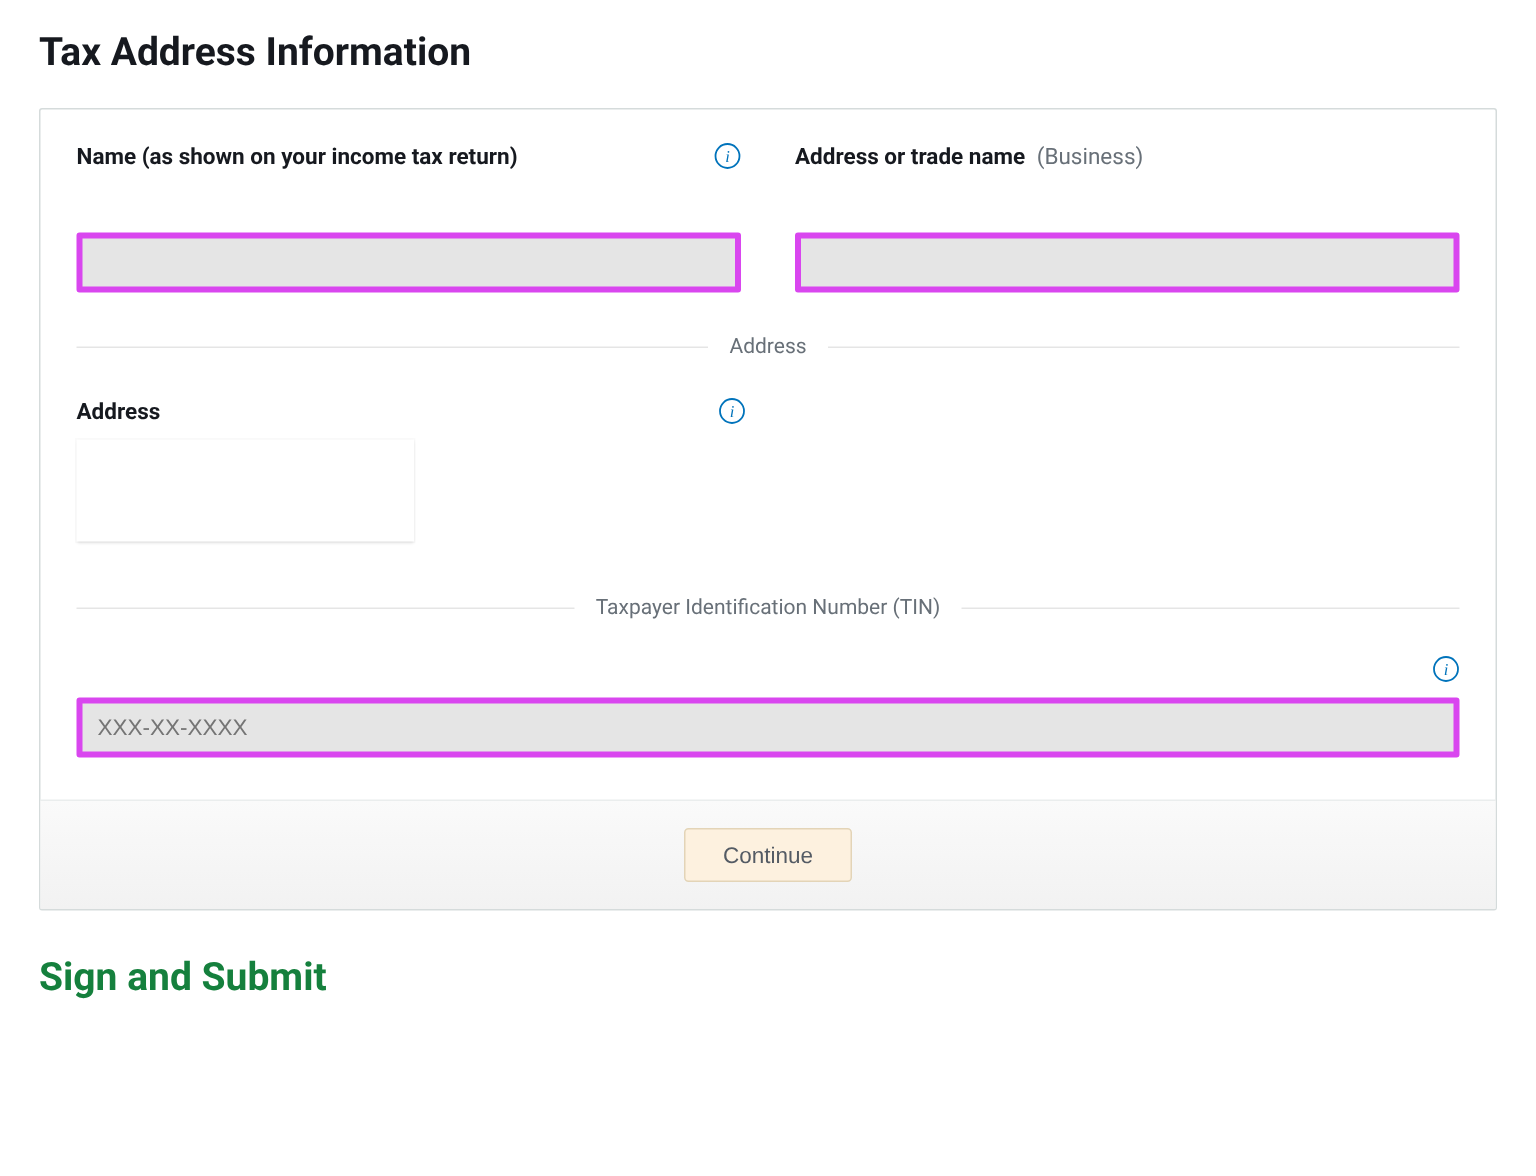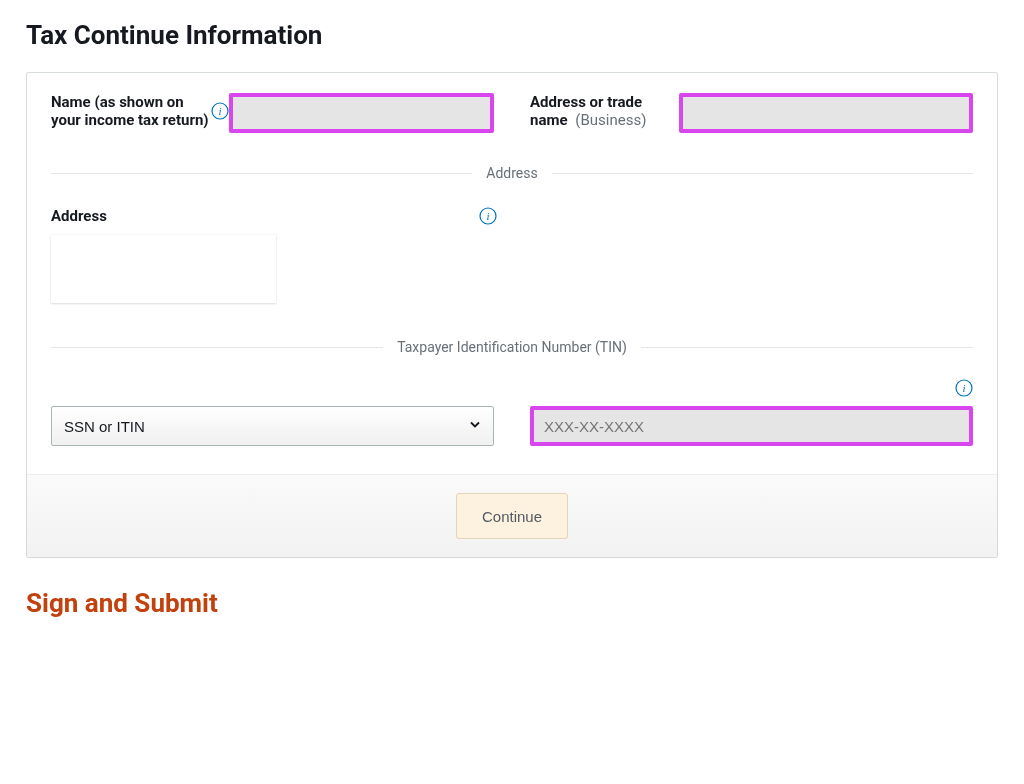--- a/index.html
+++ b/index.html
@@ -16,41 +16,42 @@
     }
     h1.page-title {
       font-size: 26px;
       font-weight: 700;
       color: #16191f;
       margin-bottom: 22px;
     }
     h1.sign-title {
       font-size: 26px;
       font-weight: 700;
-      color: #c2410c;
+      color: #15803d;
       margin-top: 30px;
     }
     .card {
       border: 1px solid #d5dbdb;
       border-radius: 2px;
       background: #ffffff;
     }
     .card-inner {
       padding: 20px 24px 0px 24px;
     }
     .row {
       display: flex;
       gap: 36px;
       margin-bottom: 28px;
     }
     .field {
       flex: 1;
       display: flex;
-      flex-direction: row;
+      flex-direction: column;
       position: relative;
+      gap: 32px;
     }
     .field-label-row {
       display: flex;
       align-items: center;
       justify-content: space-between;
       margin-bottom: 8px;
       min-height: 22px;
     }
     .field-label {
       font-size: 15px;
@@ -156,40 +157,40 @@
     }
     .footer-bar {
       background: linear-gradient(to bottom, #fafafa 0%, #f2f2f2 100%);
       border-top: 1px solid #eaeded;
       padding: 18px 0;
       text-align: center;
     }
     .continue-button {
       display: inline-block;
       min-width: 112px;
-      height: 46px;
+      height: 36px;
       border: 1px solid #e3d4b7;
       border-radius: 3px;
       background: #fdf1df;
       color: #545b64;
       font-size: 15px;
       cursor: pointer;
       padding: 0 22px;
     }
     .address-block {
       margin-bottom: 36px;
     }
     .tin-block {
       margin-bottom: 0;
     }
   </style>
 </head>
 <body>
 
-<h1 class="page-title">Tax Continue Information</h1>
+<h1 class="page-title">Tax Address Information</h1>
 
 <div class="card">
   <div class="card-inner">
 
     <div class="row">
       <div class="field">
         <div class="field-label-row">
           <label class="field-label">Name (as shown on your income tax return)</label>
           <span class="info-icon">
             <svg width="18" height="18" viewBox="0 0 18 18">
@@ -236,28 +237,20 @@
     <div class="tin-block">
       <div class="info-right">
         <span class="info-icon" style="display:inline-block;">
           <svg width="18" height="18" viewBox="0 0 18 18">
             <circle cx="9" cy="9" r="8" fill="none" stroke="#0073bb" stroke-width="1.2"></circle>
             <text x="9" y="13" text-anchor="middle" font-family="Georgia, serif" font-style="italic" font-size="11" fill="#0073bb">i</text>
           </svg>
         </span>
       </div>
       <div class="tin-row">
-        <div class="select-wrapper">
-          <button class="select">SSN or ITIN</button>
-          <span class="select-chevron">
-            <svg width="14" height="14" viewBox="0 0 14 14">
-              <path d="M3 5 L7 9 L11 5" fill="none" stroke="#16191f" stroke-width="1.8"></path>
-            </svg>
-          </span>
-        </div>
         <div class="field">
           <input type="text" class="text-input" placeholder="XXX-XX-XXXX" style="">
         </div>
       </div>
     </div>
 
   </div>
 
   <div class="footer-bar">
     <button class="continue-button">Continue</button>

